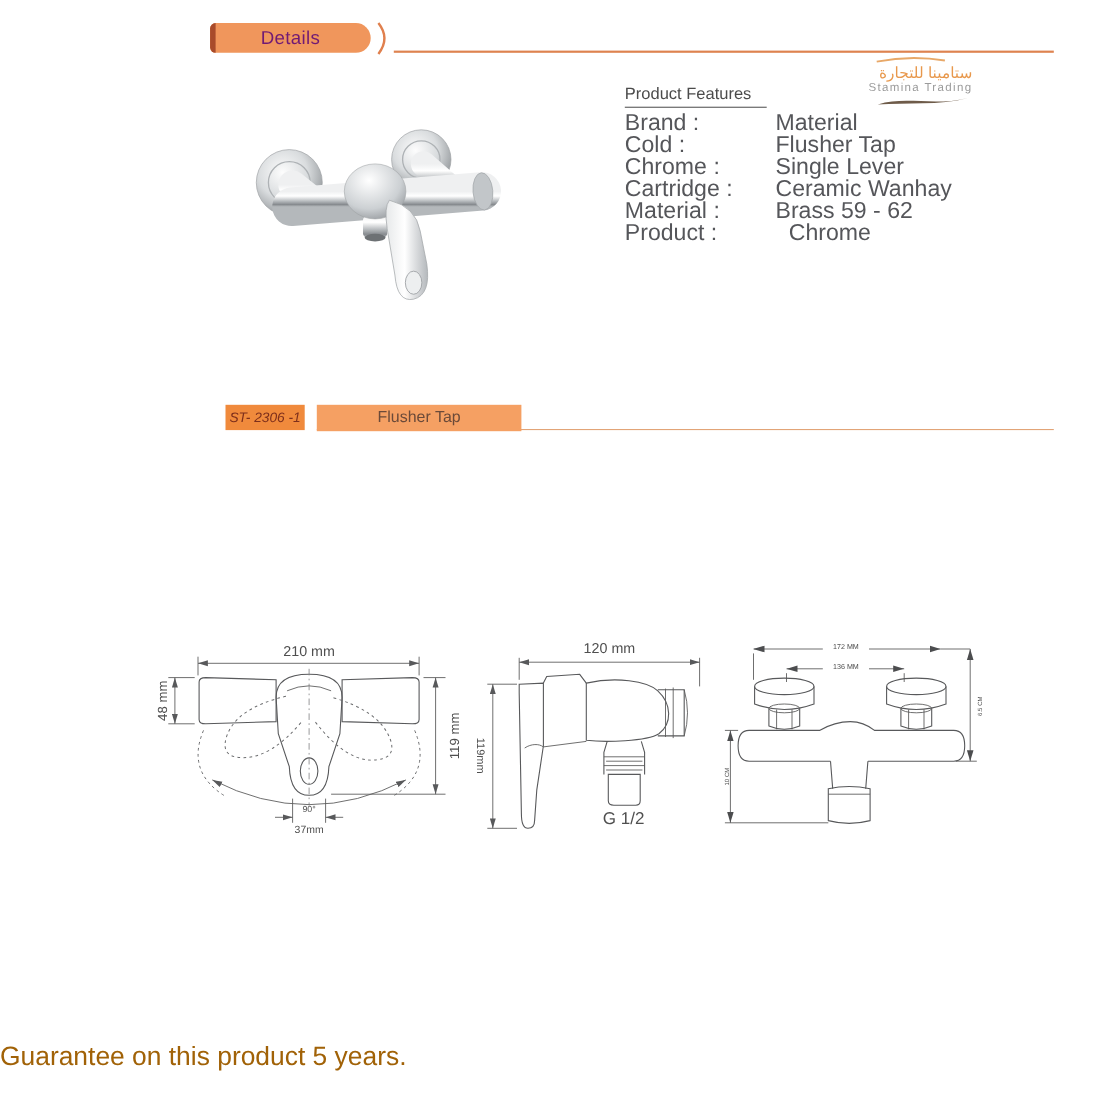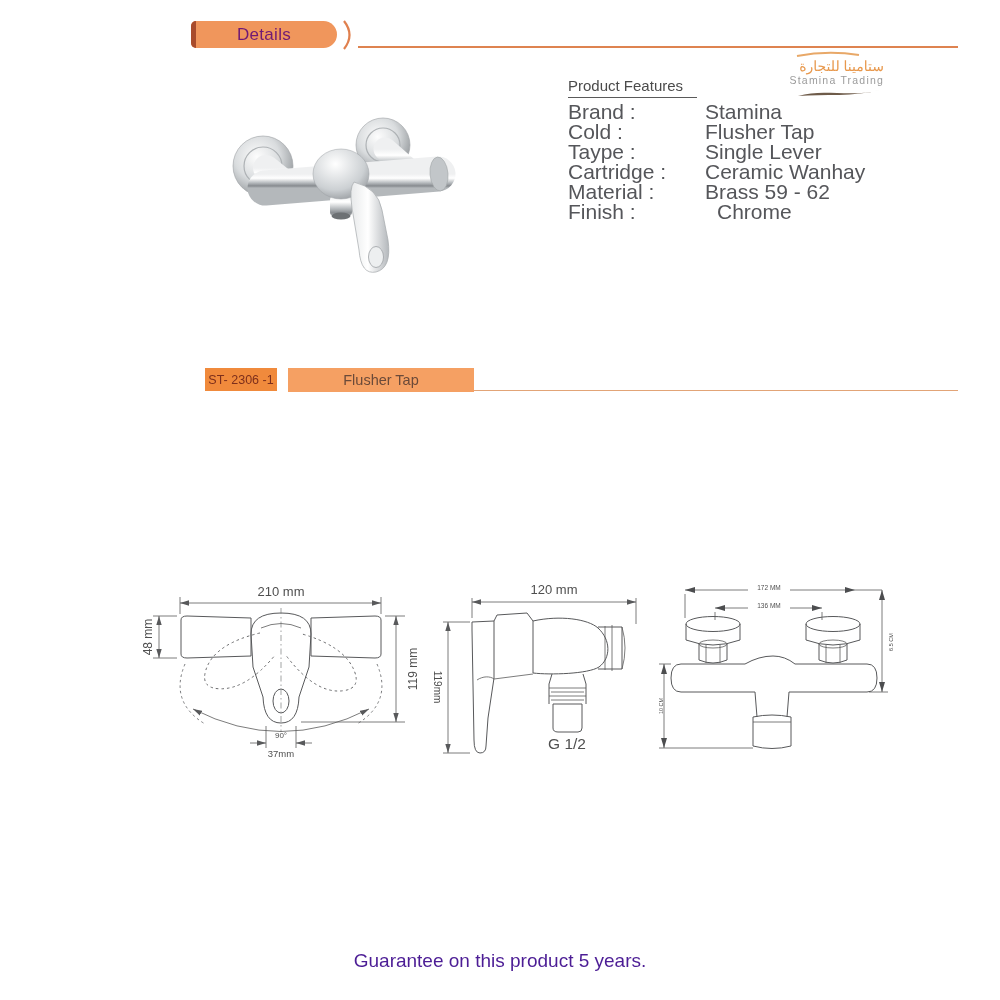--- a/index.html
+++ b/index.html
@@ -34,43 +34,43 @@
   }
   .feature-row{ display:flex; font-size:21px; color:#55565A; line-height:20px; }
   .feature-label{ width:137px; flex:0 0 137px; }
   .feature-value.indent{ padding-left:12px;text-align:right; }
 
   
   .band-rule{ position:absolute; left:288px; top:390px; width:670px; height:1.2px; background:#E2A477; }
   .band-code{
     position:absolute; left:205px; top:368px; width:72px; height:23px;
     background:#F08A3C; color:#7D2F1C; font-size:12.5px;
-    display:flex; align-items:center; justify-content:center;
+    display:flex; align-items:center; justify-content:center;font-style:italic;
   }
   .band-name{
     position:absolute; left:288px; top:368px; width:186px; height:24px;
     background:#F5A063; color:#6B4A39; font-size:14.5px;
     display:flex; align-items:center; justify-content:center;
   }
 
   
   .photo-svg{ position:absolute; left:210px; top:100px; }
   .drw{ position:absolute; }
   .drw-front{ left:133px; top:572px; }
   .drw-side{ left:430px; top:570px; }
   .drw-rear{ left:655px; top:574px; }
   svg text{ font-family:"Liberation Sans", sans-serif; fill:#4F4F4F; }
   .ln{ stroke:#58595B; stroke-width:1; fill:none; }
   .ln-thin{ stroke:#5B5B5B; stroke-width:.8; fill:none; }
   .dash{ stroke:#6A6B6D; stroke-width:.9; fill:none; stroke-dasharray:2.5,3; }
   .cl{ stroke:#7A7B7D; stroke-width:.7; fill:none; stroke-dasharray:6,3,1.5,3; }
 
   
-  .footer{ position:absolute; left:0; top:948px; width:100%; text-align:center;
-           font-size:19px; line-height:25.5px; color:#4c1d95; }
+  .footer{ position:absolute; left:0; top:948px; width:100%; 
+           font-size:24px; line-height:25.5px; color:#a16207; }
 </style>
 </head>
 <body>
 
 <div class="page">
 
   <div class="details-pill">
     <span class="edge"></span>
     <span class="txt">Details</span>
   </div>
@@ -134,40 +134,40 @@
     <g>
       <path d="M144,82 Q168,88 172,110 L178,140 Q182,168 166,172 Q151,175 149,150 L142,108 Q139,88 144,82 Z" fill="url(#gLev)" stroke="#a5a9ac" stroke-width="0.7"></path>
       <ellipse cx="166" cy="157" rx="7.5" ry="10.5" fill="#edeff0" stroke="#9da1a4" stroke-width="0.8"></ellipse>
     </g>
   </svg>
 
   <div class="features">
     <div class="features-title">Product Features</div>
     <div class="feature-row">
       <span class="feature-label">Brand :</span>
-      <span class="feature-value">Stamina</span>
+      <span class="feature-value">Material</span>
     </div>
     <div class="feature-row">
       <span class="feature-label">Cold :</span>
       <span class="feature-value">Flusher Tap</span>
     </div>
     <div class="feature-row">
-      <span class="feature-label">Taype :</span>
+      <span class="feature-label">Chrome :</span>
       <span class="feature-value">Single Lever</span>
     </div>
     <div class="feature-row">
       <span class="feature-label">Cartridge :</span>
       <span class="feature-value">Ceramic Wanhay</span>
     </div>
     <div class="feature-row">
       <span class="feature-label">Material :</span>
       <span class="feature-value">Brass 59 - 62</span>
     </div>
     <div class="feature-row">
-      <span class="feature-label">Finish :</span>
+      <span class="feature-label">Product :</span>
       <span class="feature-value indent">Chrome</span>
     </div>
   </div>
 
   <div class="band-rule"></div>
   <div class="band-code">ST- 2306 -1</div>
   <div class="band-name">Flusher Tap</div>
 
   <svg class="drw drw-front" width="292" height="200" viewBox="0 0 292 200">
     <defs>

